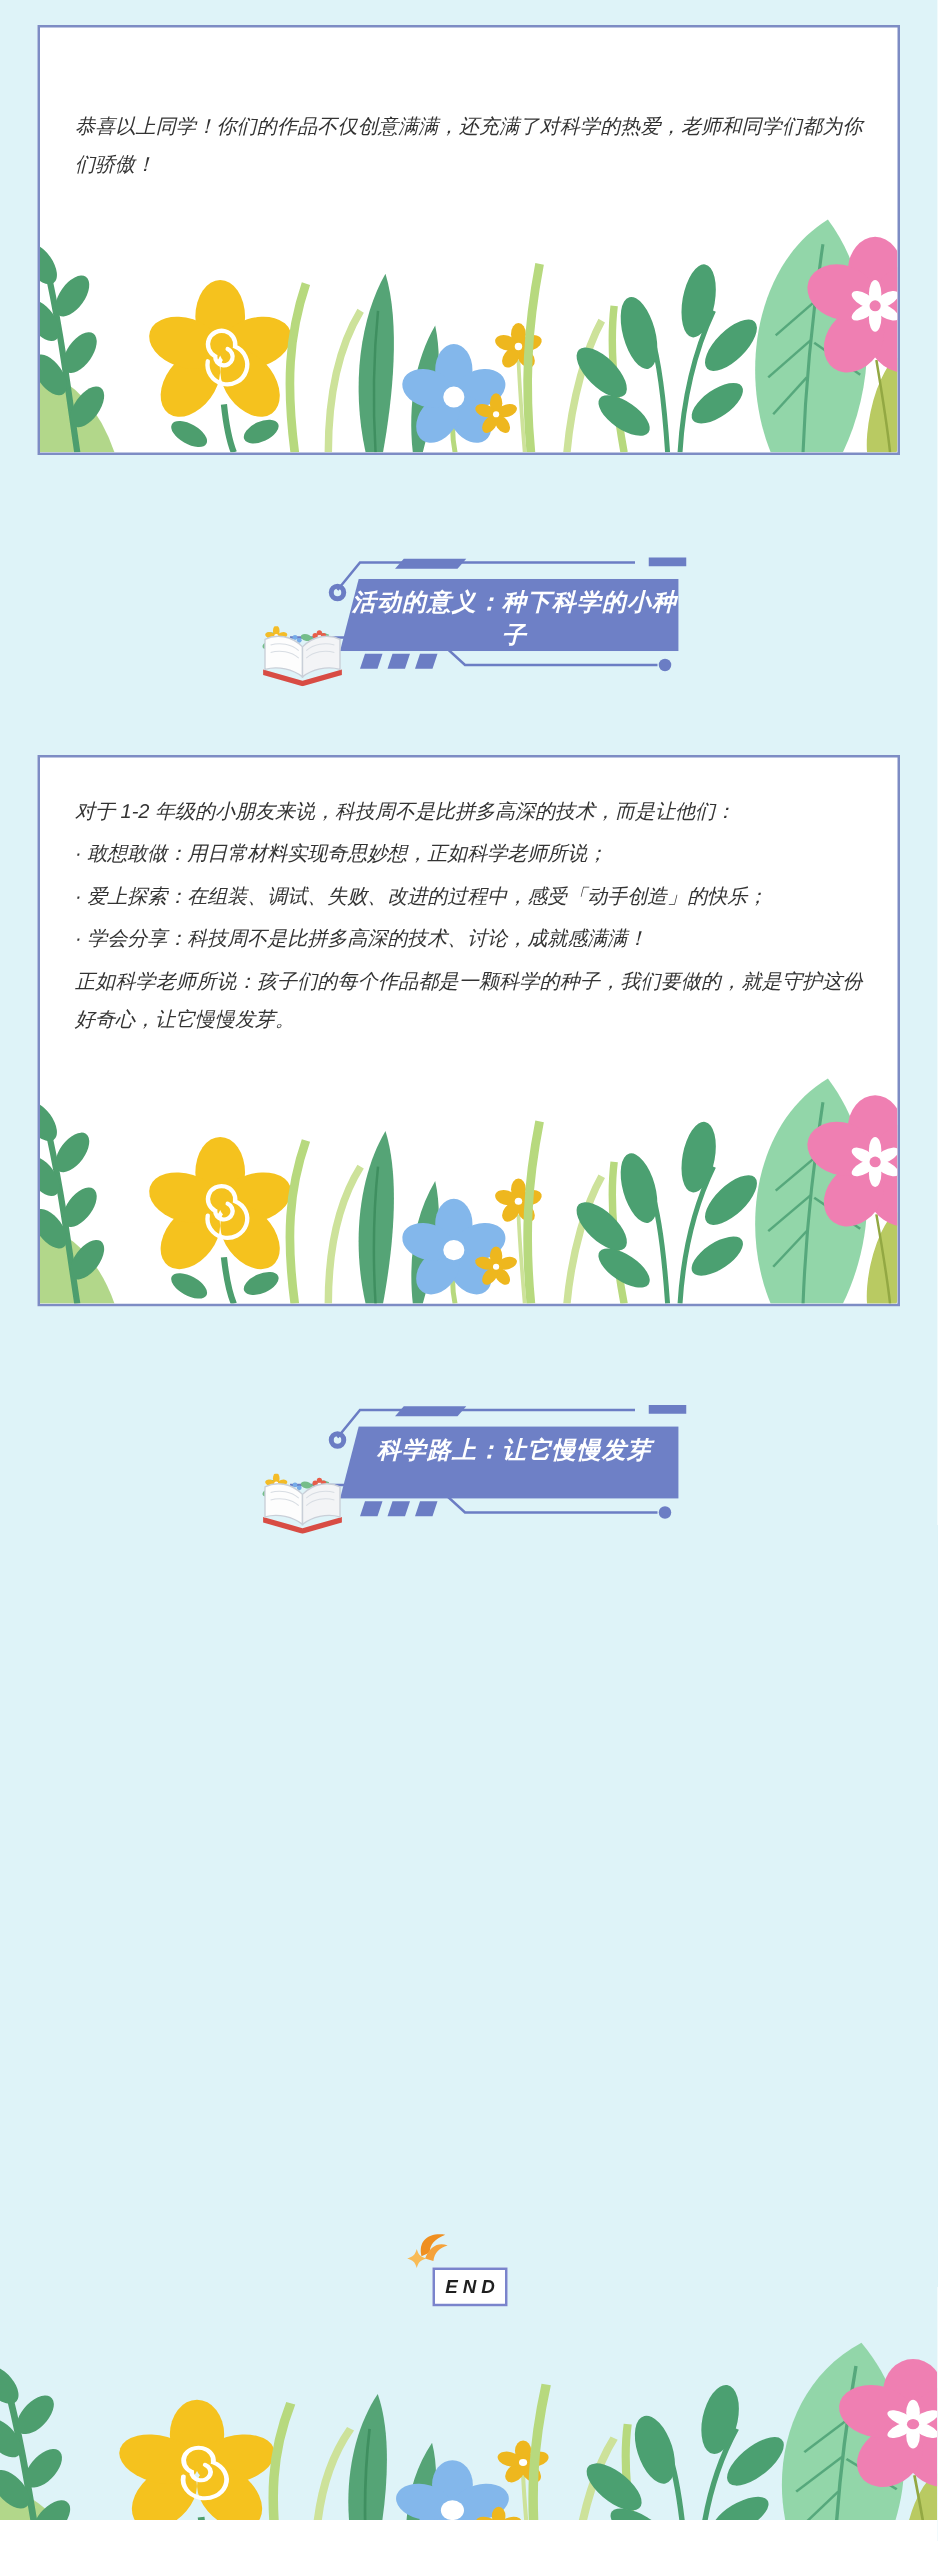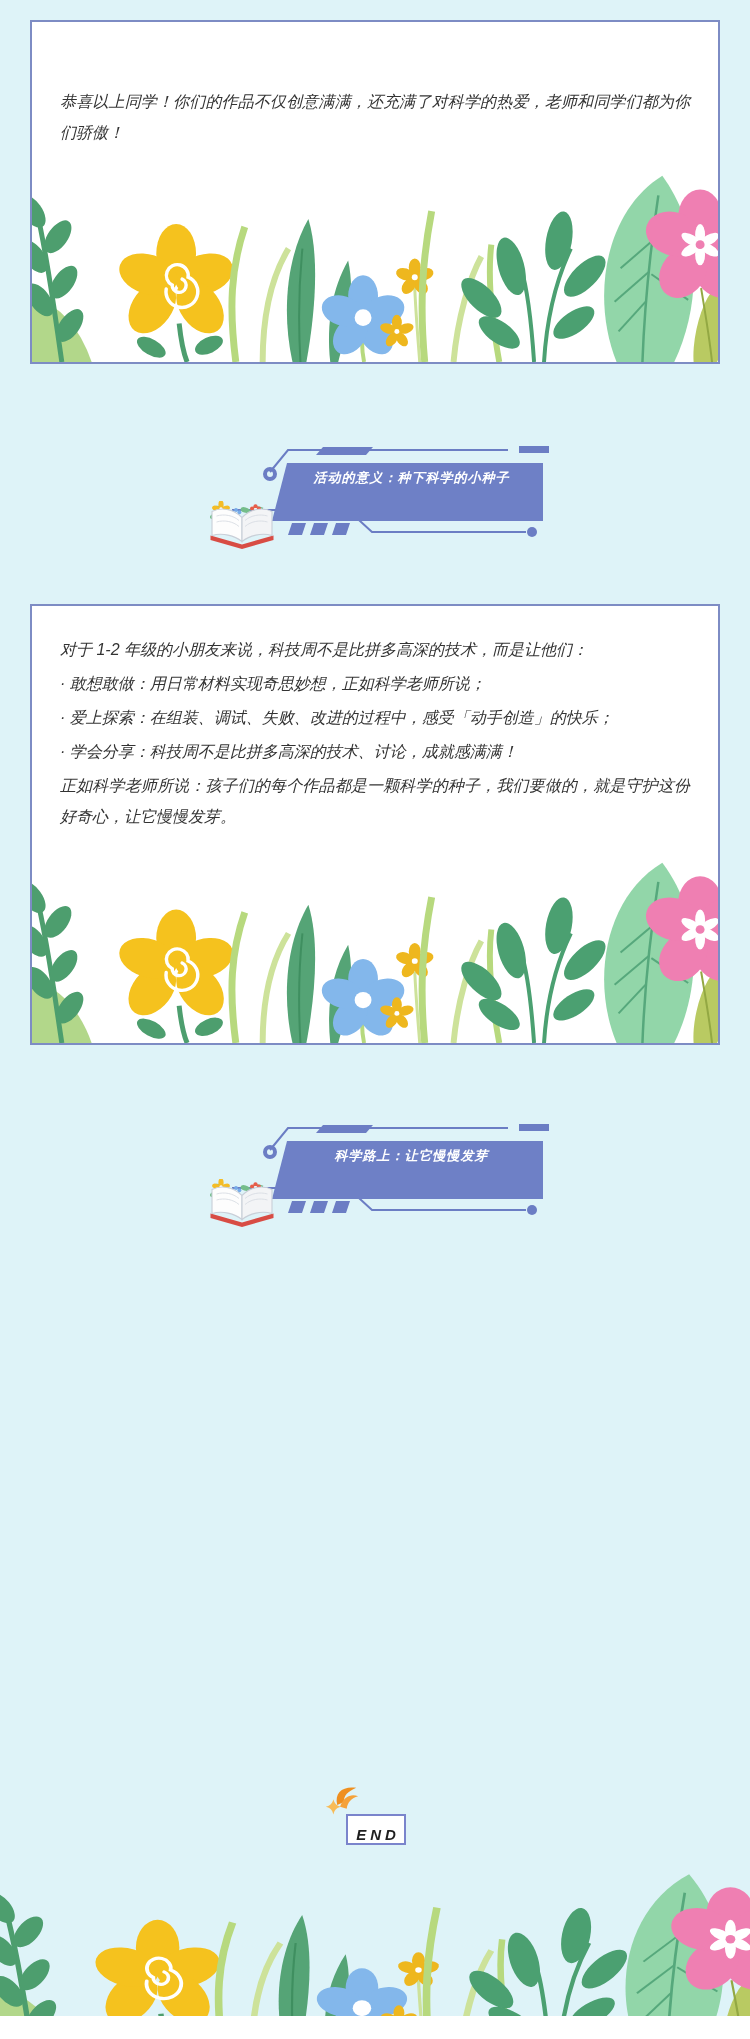--- a/index.html
+++ b/index.html
@@ -14,29 +14,29 @@
   .card-text p{margin:0 0 3px 0;}
 
   .flower-strip{position:absolute;left:0;right:0;bottom:0;overflow:hidden;}
   .flower-strip svg{display:block;width:100%;height:100%;}
 
   
   .banner{position:absolute;left:170px;width:460px;height:118px;}
   .banner svg.frame{position:absolute;left:0;top:0;width:460px;height:118px;}
   .plate{position:absolute;left:102px;top:20px;width:271px;height:58px;background:#6e80c6;
          clip-path:polygon(15px 0,100% 0,100% 100%,0 100%);}
-  .plate-title{padding-top:6px;text-align:center;color:#ffffff;font-size:13px;font-weight:bold;
+  .plate-title{padding-top:6px;text-align:center;color:#ffffff;font-size:19px;font-weight:bold;
                letter-spacing:1px;padding-left:8px;}
   .book{position:absolute;left:36px;top:58px;width:72px;height:48px;}
   .book svg{display:block;width:100%;height:100%;}
 
   
   .end-wrap{position:absolute;left:322px;top:1784px;width:110px;height:64px;}
   .end-box{position:absolute;left:24px;top:30px;width:60px;height:31px;background:#ffffff;
-           border:2px solid #7a84cc;box-sizing:border-box;display:flex;align-items:flex-end;justify-content:center;}
+           border:2px solid #7a84cc;box-sizing:border-box;display:flex;align-items:center;justify-content:center;}
   .end-label{font-size:15px;font-weight:bold;color:#1f1f1f;letter-spacing:4px;padding-left:4px;}
   .comet{position:absolute;left:0;top:0;width:38px;height:38px;}
 
   .bottom-field{position:absolute;left:0;top:1850px;width:750px;height:166px;overflow:hidden;}
   .white-strip{position:absolute;left:0;top:2016px;width:750px;height:23px;background:#ffffff;}
 </style>
 </head>
 <body>
 
 <svg width="0" height="0" style="position:absolute">

